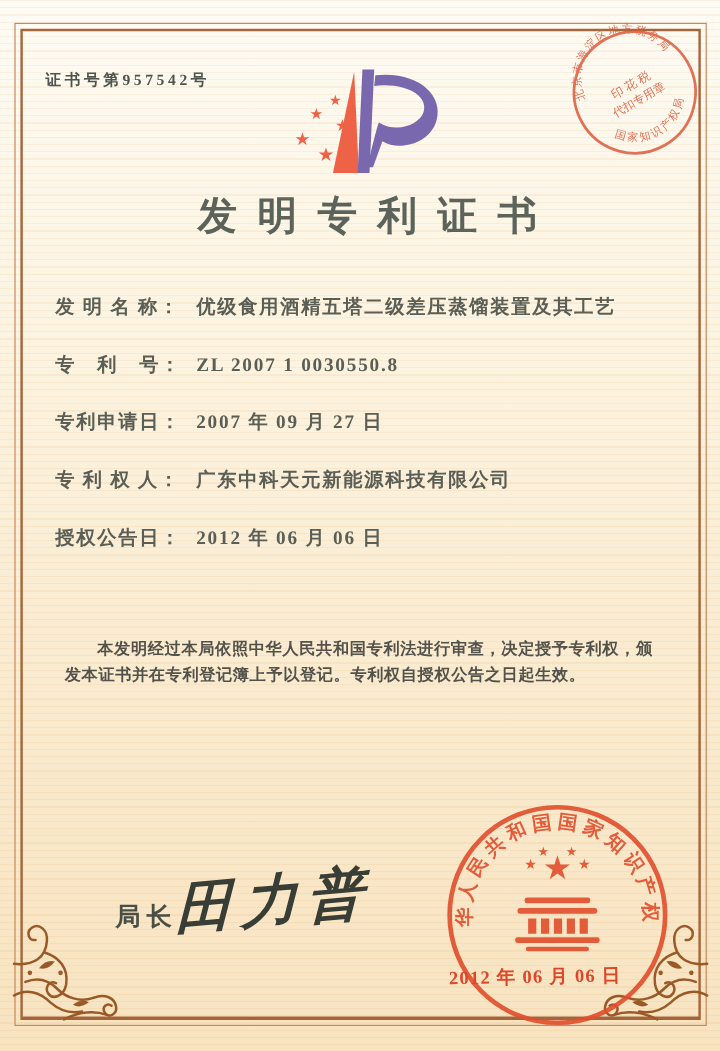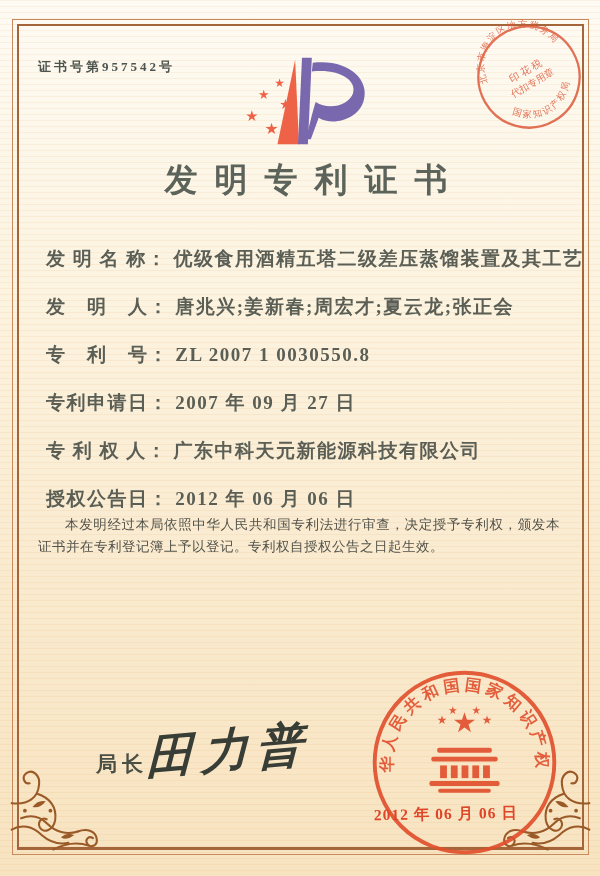--- a/index.html
+++ b/index.html
@@ -25,27 +25,27 @@
   .tax-stamp{
     position:absolute;left:460px;top:8px;width:138px;height:138px;
     transform:rotate(-30deg);opacity:.82;
   }
   .title{
     position:absolute;left:12px;right:0;top:158px;margin:0;
     text-align:center;font-size:33px;font-weight:700;
     color:#5c635a;letter-spacing:17px;text-indent:17px;
   }
   .fields{position:absolute;left:46px;right:40px;top:246px;}
-  .field-row{height:24px;margin-bottom:24px;font-size:19px;color:#5a5e55;letter-spacing:1.5px;white-space:nowrap;}
+  .field-row{height:24px;margin-bottom:24px;font-size:16px;color:#5a5e55;letter-spacing:1.5px;white-space:nowrap;}
   .field-label{display:inline-block;min-width:112px;font-weight:600;}
   .field-value{font-weight:600;}
   .body-text{position:absolute;left:38px;right:40px;top:514px;}
   .body-text p{
-    margin:0;text-indent:2em;text-align:justify;
-    font-size:13.5px;line-height:21.7px;color:#53524a;letter-spacing:.5px;font-weight:400;
+    margin:16px;text-indent:2em;text-align:justify;
+    font-size:13.5px;line-height:21.7px;color:#53524a;letter-spacing:.5px;font-weight:700;
   }
   .sig-label{
     position:absolute;left:96px;top:750px;
     font-size:21px;color:#4a4f46;letter-spacing:5px;font-weight:600;
   }
   .sig-name{
     position:absolute;left:146px;top:718px;width:200px;
     font-size:47px;color:#383d35;font-weight:700;font-style:italic;
     transform:rotate(-5deg) skewX(-6deg);letter-spacing:8px;
   }
@@ -134,24 +134,20 @@
     <text x="75" y="71" font-size="11" fill="#dc5434" text-anchor="middle">印 花 税</text>
     <text x="75" y="86" font-size="10.5" fill="#dc5434" text-anchor="middle">代扣专用章</text>
   </svg>
 
   <h1 class="title">发明专利证书</h1>
 
   <div class="fields">
     <div class="field-row">
       <span class="field-label">发 明 名 称：</span>
       <span class="field-value">优级食用酒精五塔二级差压蒸馏装置及其工艺</span>
-    </div>
-    <div class="field-row">
-      <span class="field-label">发　明　人：</span>
-      <span class="field-value">唐兆兴;姜新春;周宏才;夏云龙;张正会</span>
     </div>
     <div class="field-row">
       <span class="field-label">专　利　号：</span>
       <span class="field-value">ZL 2007 1 0030550.8</span>
     </div>
     <div class="field-row">
       <span class="field-label">专利申请日：</span>
       <span class="field-value">2007 年 09 月 27 日</span>
     </div>
     <div class="field-row">

